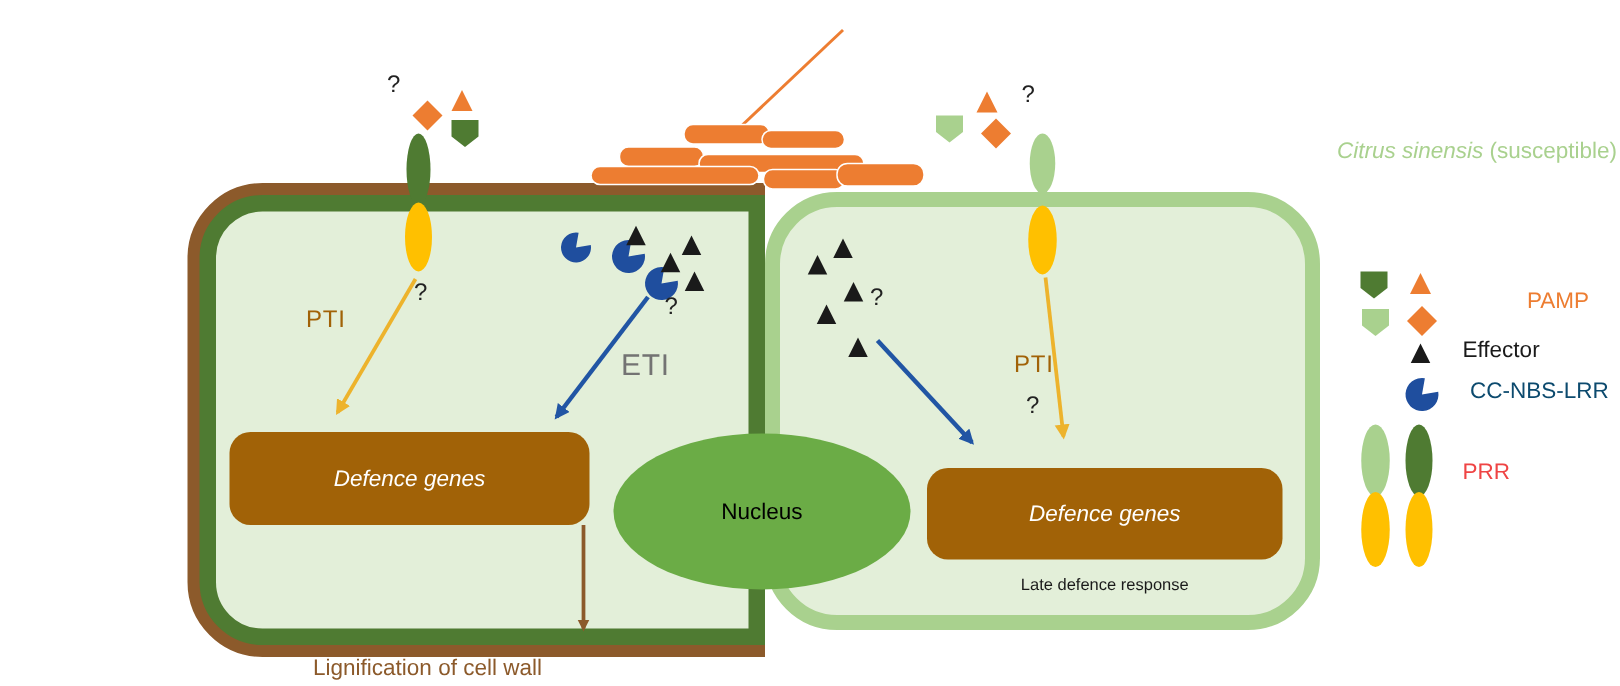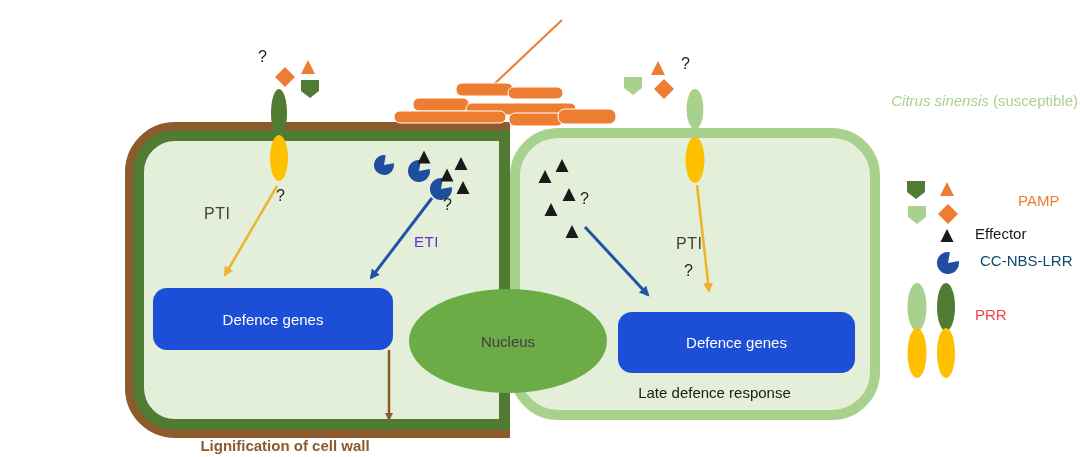--- a/index.html
+++ b/index.html
@@ -21,36 +21,36 @@
     background:#E3EFD9;
   }
   .cell-right{
     left:510px;top:128px;width:370px;height:292px;
     border:10px solid #A9D18E;border-radius:48px;box-sizing:border-box;
     background:#E3EFD9;
   }
   .nucleus{
     left:409px;top:289px;width:198px;height:104px;border-radius:50%;
     background:#6BAC46;display:flex;align-items:center;justify-content:center;
-    color:#404040;font-size:15px;
+    color:#000000;font-size:15px;
   }
   .gbox{
-    background:#1d4ed8;border-radius:14px;display:flex;align-items:center;justify-content:center;
-    color:#fff;font-size:15px;
+    background:#a16207;border-radius:14px;display:flex;align-items:center;justify-content:center;
+    color:#fff;font-size:15px;font-style:italic;
   }
   .gbox-l{left:153px;top:288px;width:240px;height:62px;}
   .gbox-r{left:618px;top:312px;width:237px;height:61px;}
   .q{font-size:16px;color:#222;}
-  .pti{font-size:16px;color:#404040;letter-spacing:.5px;}
-  .eti{font-size:15px;color:#6d28d9;letter-spacing:.5px;}
+  .pti{font-size:16px;color:#a16207;letter-spacing:.5px;}
+  .eti{font-size:20px;color:#737373;letter-spacing:.5px;}
   .title{left:436px;top:1px;width:250px;text-align:center;font-size:15px;color:#ED7D31;}
   .lbl-left{left:2px;top:78px;font-size:15px;color:#2F7038;}
   .lbl-right{left:860px;top:92px;width:218px;text-align:right;font-size:15px;color:#A9D18E;}
-  .late{left:596px;top:384px;width:237px;text-align:center;font-size:15px;color:#1a1a1a;}
-  .lign{left:160px;top:437px;width:250px;text-align:center;font-size:15px;color:#8C5A2B;font-weight:bold;}
+  .late{left:618px;top:384px;width:237px;text-align:center;font-size:11px;color:#1a1a1a;}
+  .lign{left:160px;top:437px;width:250px;text-align:center;font-size:15px;color:#8C5A2B;}
   .lg-pamp{left:1018px;top:192px;font-size:15px;color:#ED7D31;}
   .lg-eff{left:975px;top:225px;font-size:15px;color:#1a1a1a;}
   .lg-cc{left:980px;top:252px;font-size:15px;color:#0c4a6e;}
   .lg-prr{left:975px;top:306px;font-size:15px;color:#ef4444;}
   svg.layer{position:absolute;left:0;top:0;pointer-events:none;}
 </style>
 </head>
 <body>
 
 <div class="canvas">

